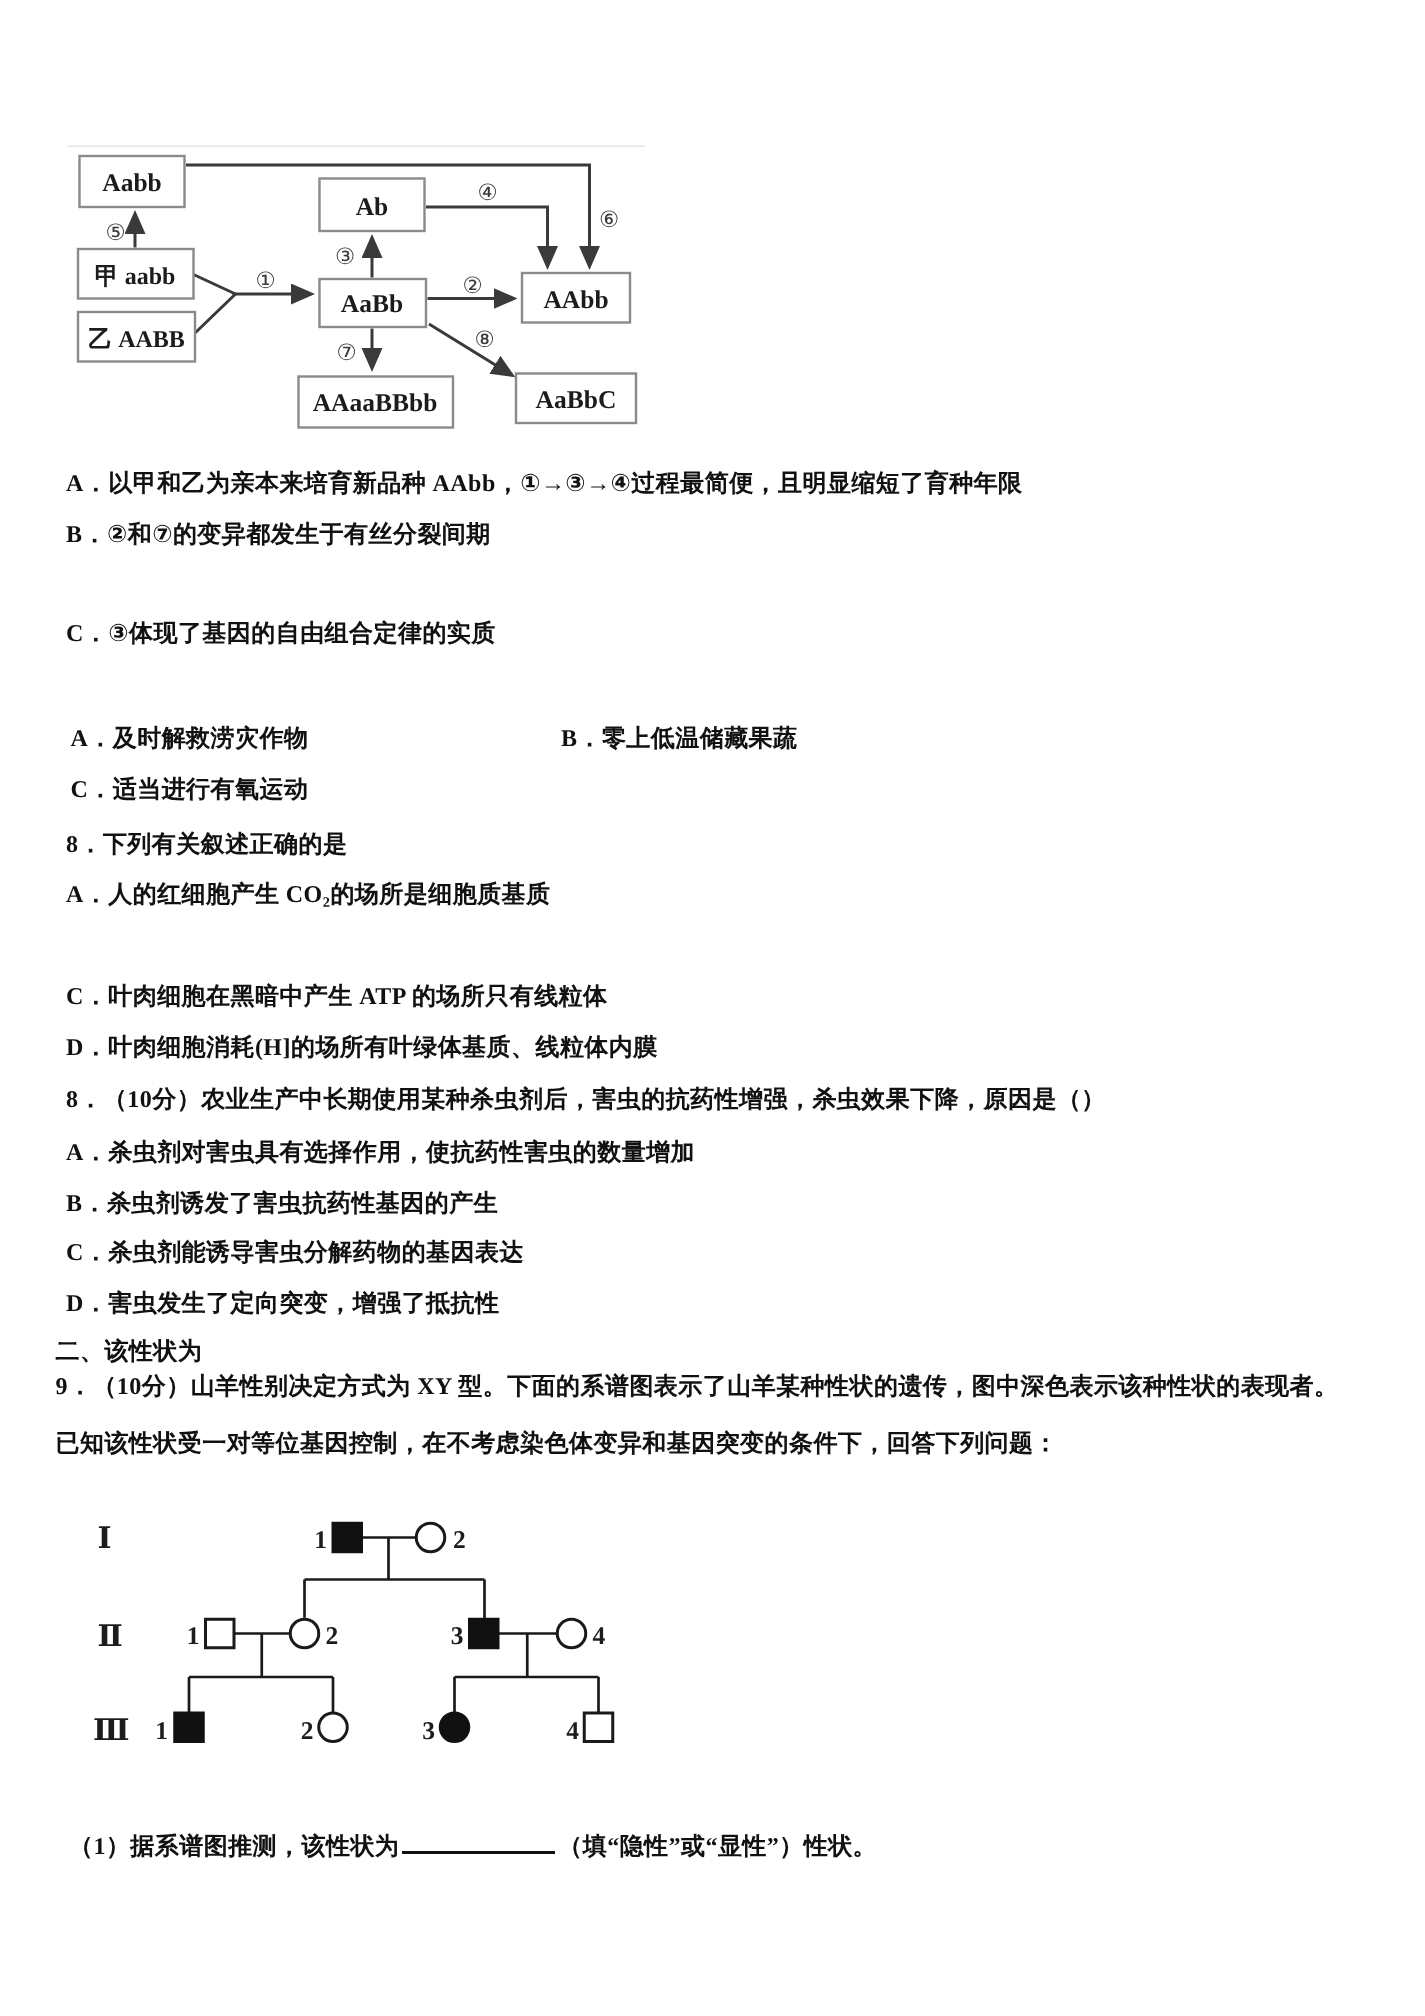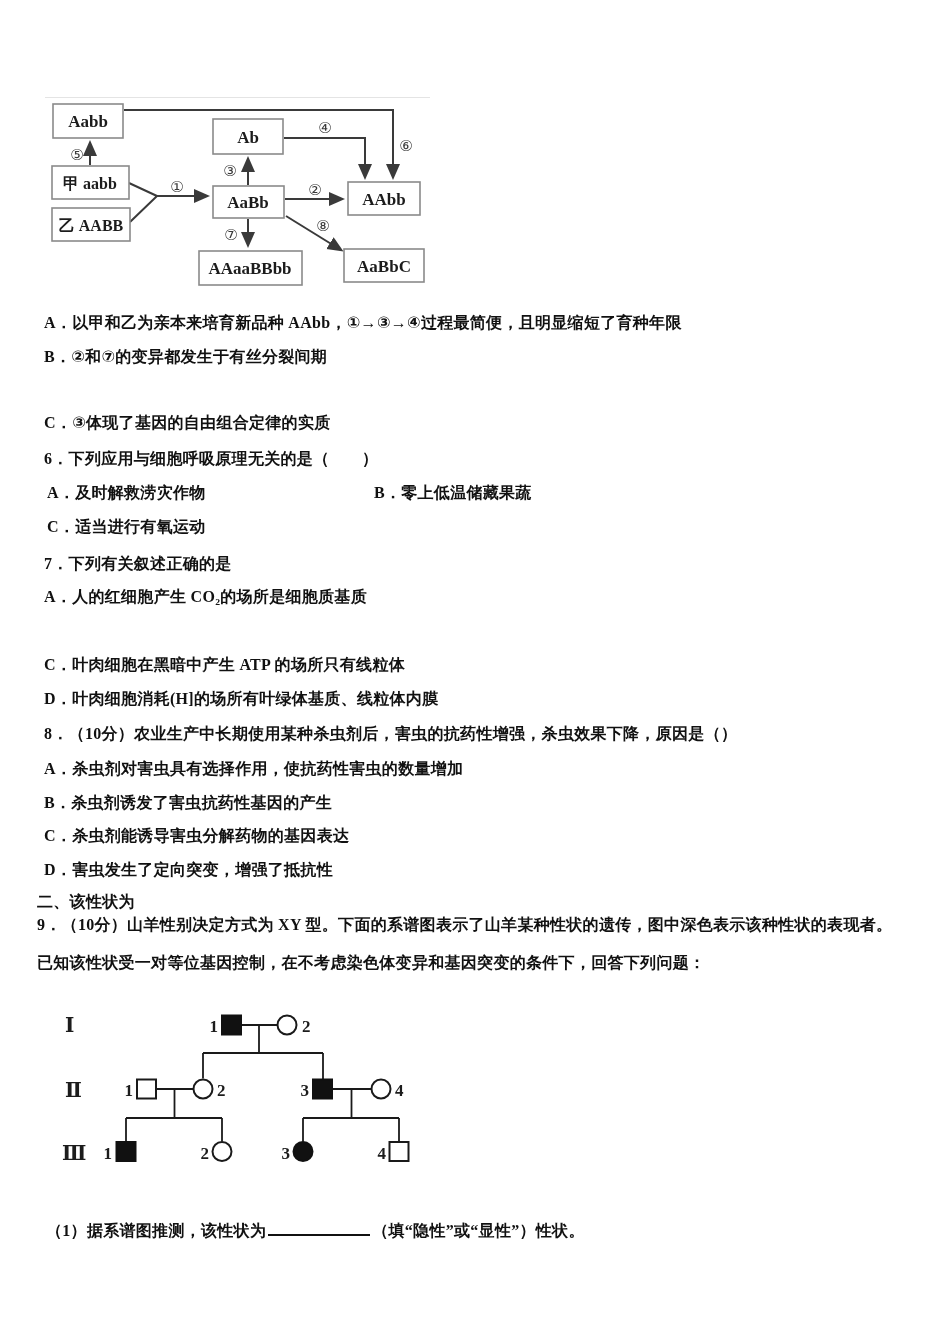--- a/index.html
+++ b/index.html
@@ -90,26 +90,25 @@
     <text class="circ" x="32" y="65" font-size="15" text-anchor="middle">⑤</text>
     <text class="circ" x="361" y="56" font-size="15" text-anchor="middle">⑥</text>
     <text class="circ" x="186" y="145" font-size="15" text-anchor="middle">⑦</text>
     <text class="circ" x="278" y="136" font-size="15" text-anchor="middle">⑧</text>
   </svg>
 
   <div class="line" style="left:44px;top:310px;">A．以甲和乙为亲本来培育新品种 AAbb，①→③→④过程最简便，且明显缩短了育种年限</div>
   <div class="line" style="left:44px;top:344px;">B．②和⑦的变异都发生于有丝分裂间期</div>
   <div class="line" style="left:44px;top:378px;margin-top:32px;">C．③体现了基因的自由组合定律的实质</div>
 
-  <div class="line" style="left:44px;top:446px;">6．下列应用与细胞呼吸原理无关的是（　　）</div>
   <div class="line" style="left:47px;top:480px;">A．及时解救涝灾作物</div>
   <div class="line" style="left:374px;top:480px;">B．零上低温储藏果蔬</div>
   <div class="line" style="left:47px;top:514px;">C．适当进行有氧运动</div>
 
-  <div class="line" style="left:44px;top:551px;">7．下列有关叙述正确的是</div>
+  <div class="line" style="left:44px;top:551px;">8．下列有关叙述正确的是</div>
   <div class="line" style="left:44px;top:584px;">A．人的红细胞产生 CO₂的场所是细胞质基质</div>
   <div class="line" style="left:44px;top:652px;">C．叶肉细胞在黑暗中产生 ATP 的场所只有线粒体</div>
   <div class="line" style="left:44px;top:686px;">D．叶肉细胞消耗(H]的场所有叶绿体基质、线粒体内膜</div>
 
   <div class="line" style="left:44px;top:721px;">8．（10分）农业生产中长期使用某种杀虫剂后，害虫的抗药性增强，杀虫效果下降，原因是（）</div>
   <div class="line" style="left:44px;top:756px;">A．杀虫剂对害虫具有选择作用，使抗药性害虫的数量增加</div>
   <div class="line" style="left:44px;top:823px;">C．杀虫剂能诱导害虫分解药物的基因表达</div>
   <div class="line" style="left:44px;top:790px;">B．杀虫剂诱发了害虫抗药性基因的产生</div>
   <div class="line" style="left:44px;top:857px;">D．害虫发生了定向突变，增强了抵抗性</div>
 

